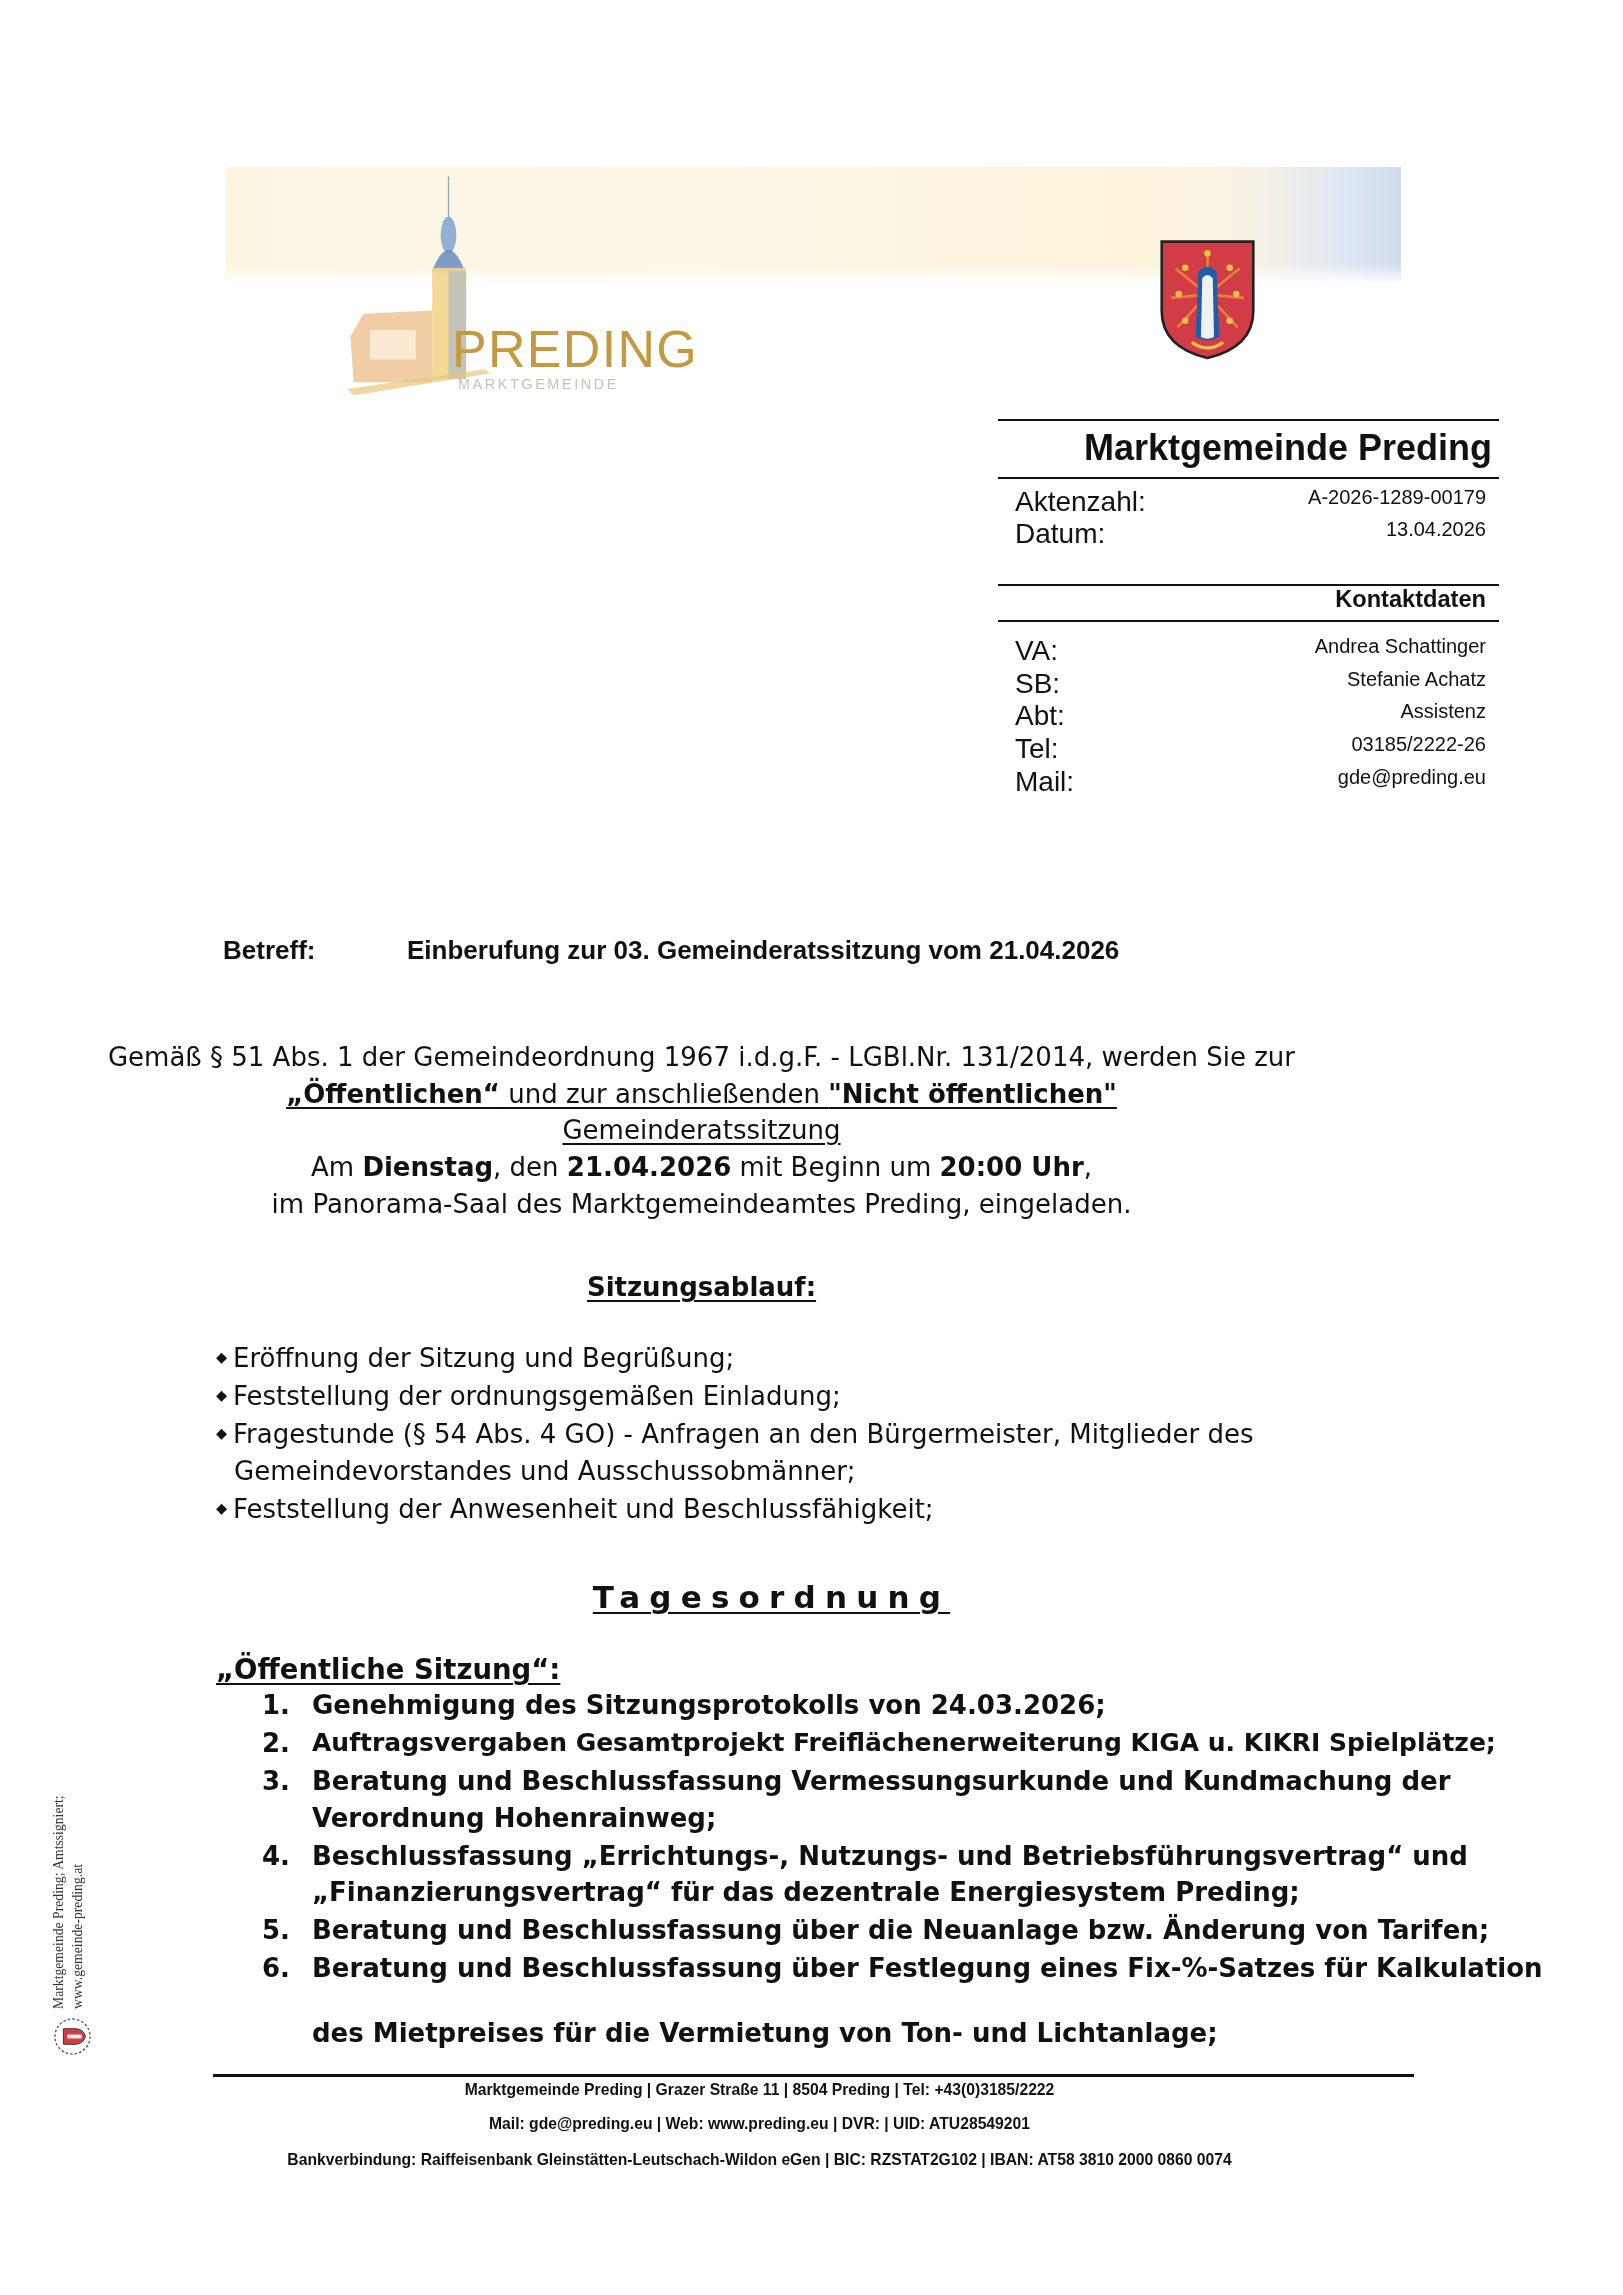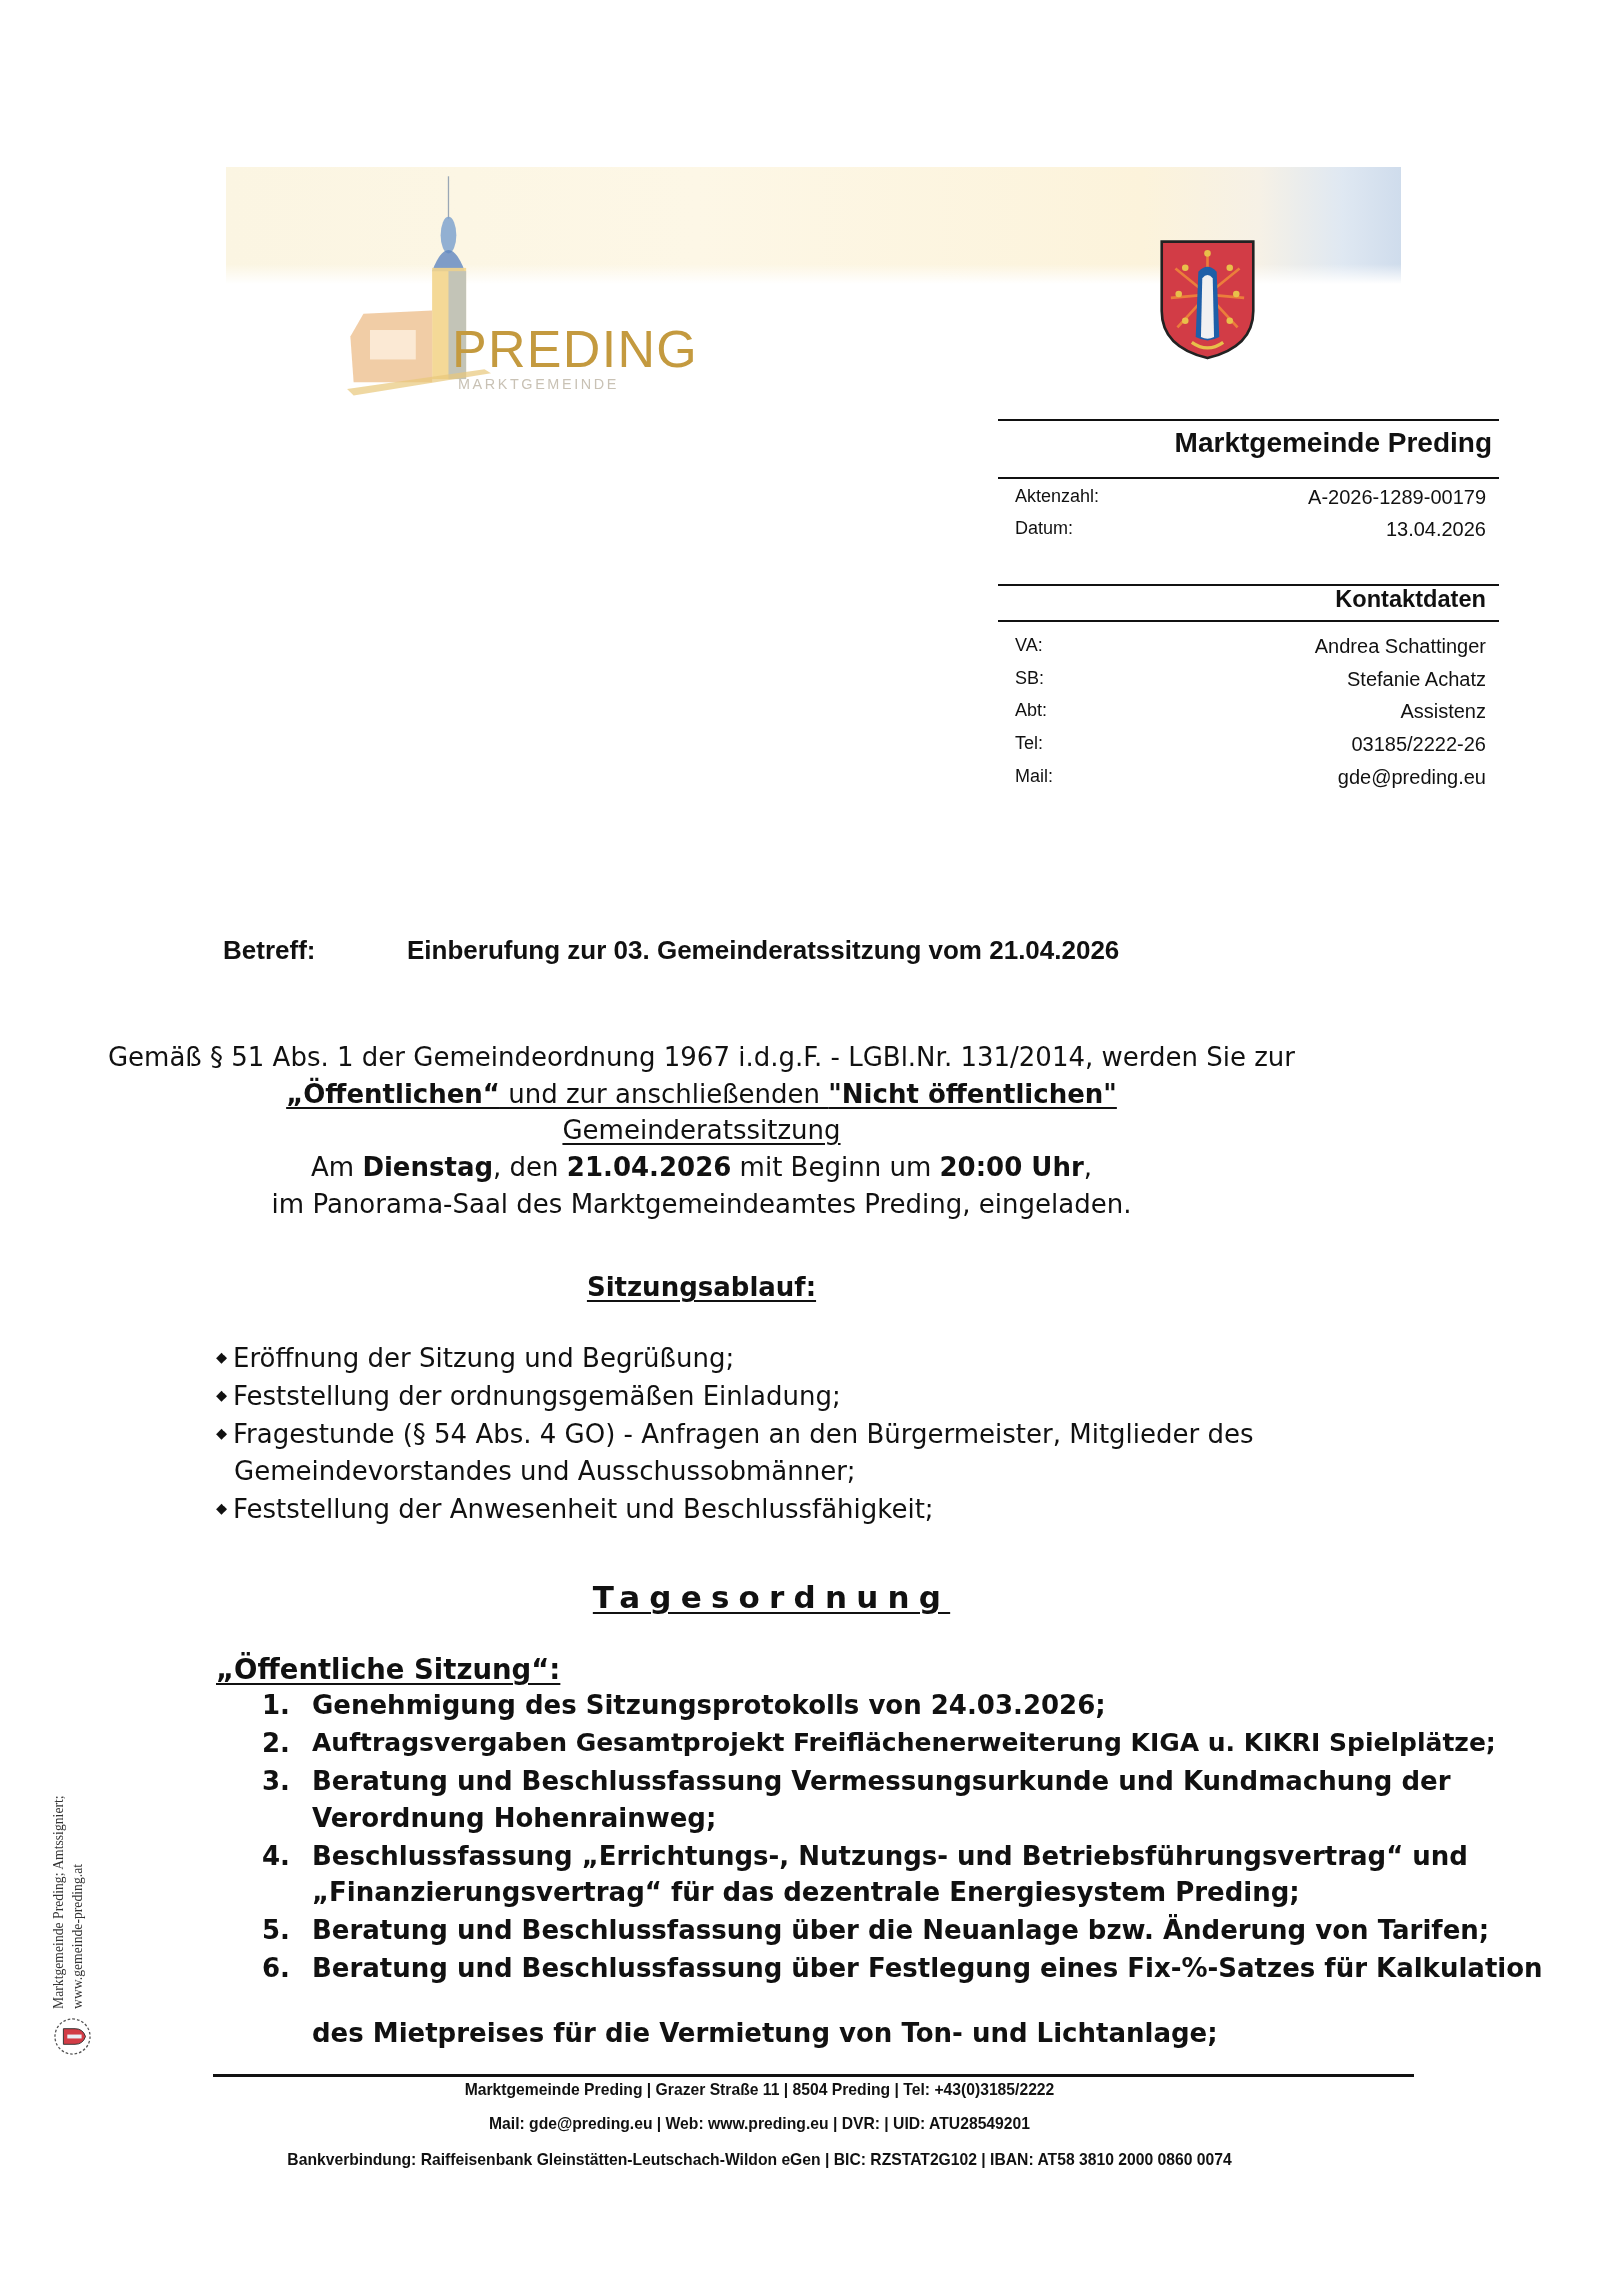--- a/index.html
+++ b/index.html
@@ -17,22 +17,22 @@
   
   #logo { left: 334px; top: 173px; width: 314px; height: 229px; }
   #logo-word { left: 452px; top: 319px; font-size: 52px; letter-spacing: 1.3px; color: #c49a3f; font-weight: normal; }
   #logo-sub { left: 458px; top: 376px; font-size: 14.4px; letter-spacing: 2.6px; color: #c9c2b5; }
 
   
   #coat { left: 1159px; top: 239px; width: 97px; height: 121px; }
 
   
   .rule { background: #111; height: 2px; }
-  #info-title { right: 131px; top: 419px; font-size: 28px; font-weight: bold; }
-  .row-label { left: 1015px; font-size: 18px; }
+  #info-title { right: 131px; top: 419px; font-size: 36px; font-weight: bold; }
+  .row-label { left: 1015px; font-size: 28px; }
   .row-value { right: 137px; font-size: 20px; text-align: right; }
   #kontakt-title { right: 137px; top: 583px; font-size: 23.6px; font-weight: bold; }
 
   
   #betreff-label { left: 223px; top: 935px; font-size: 26px; font-weight: bold; }
   #betreff-text { left: 407px; top: 935px; font-size: 26px; font-weight: bold; }
 
   
   .center-line { left: 0; width: 1403px; text-align: center; font-size: 26px; }
   .u { text-decoration: underline; text-decoration-thickness: 2px; text-underline-offset: 3.9px; }

